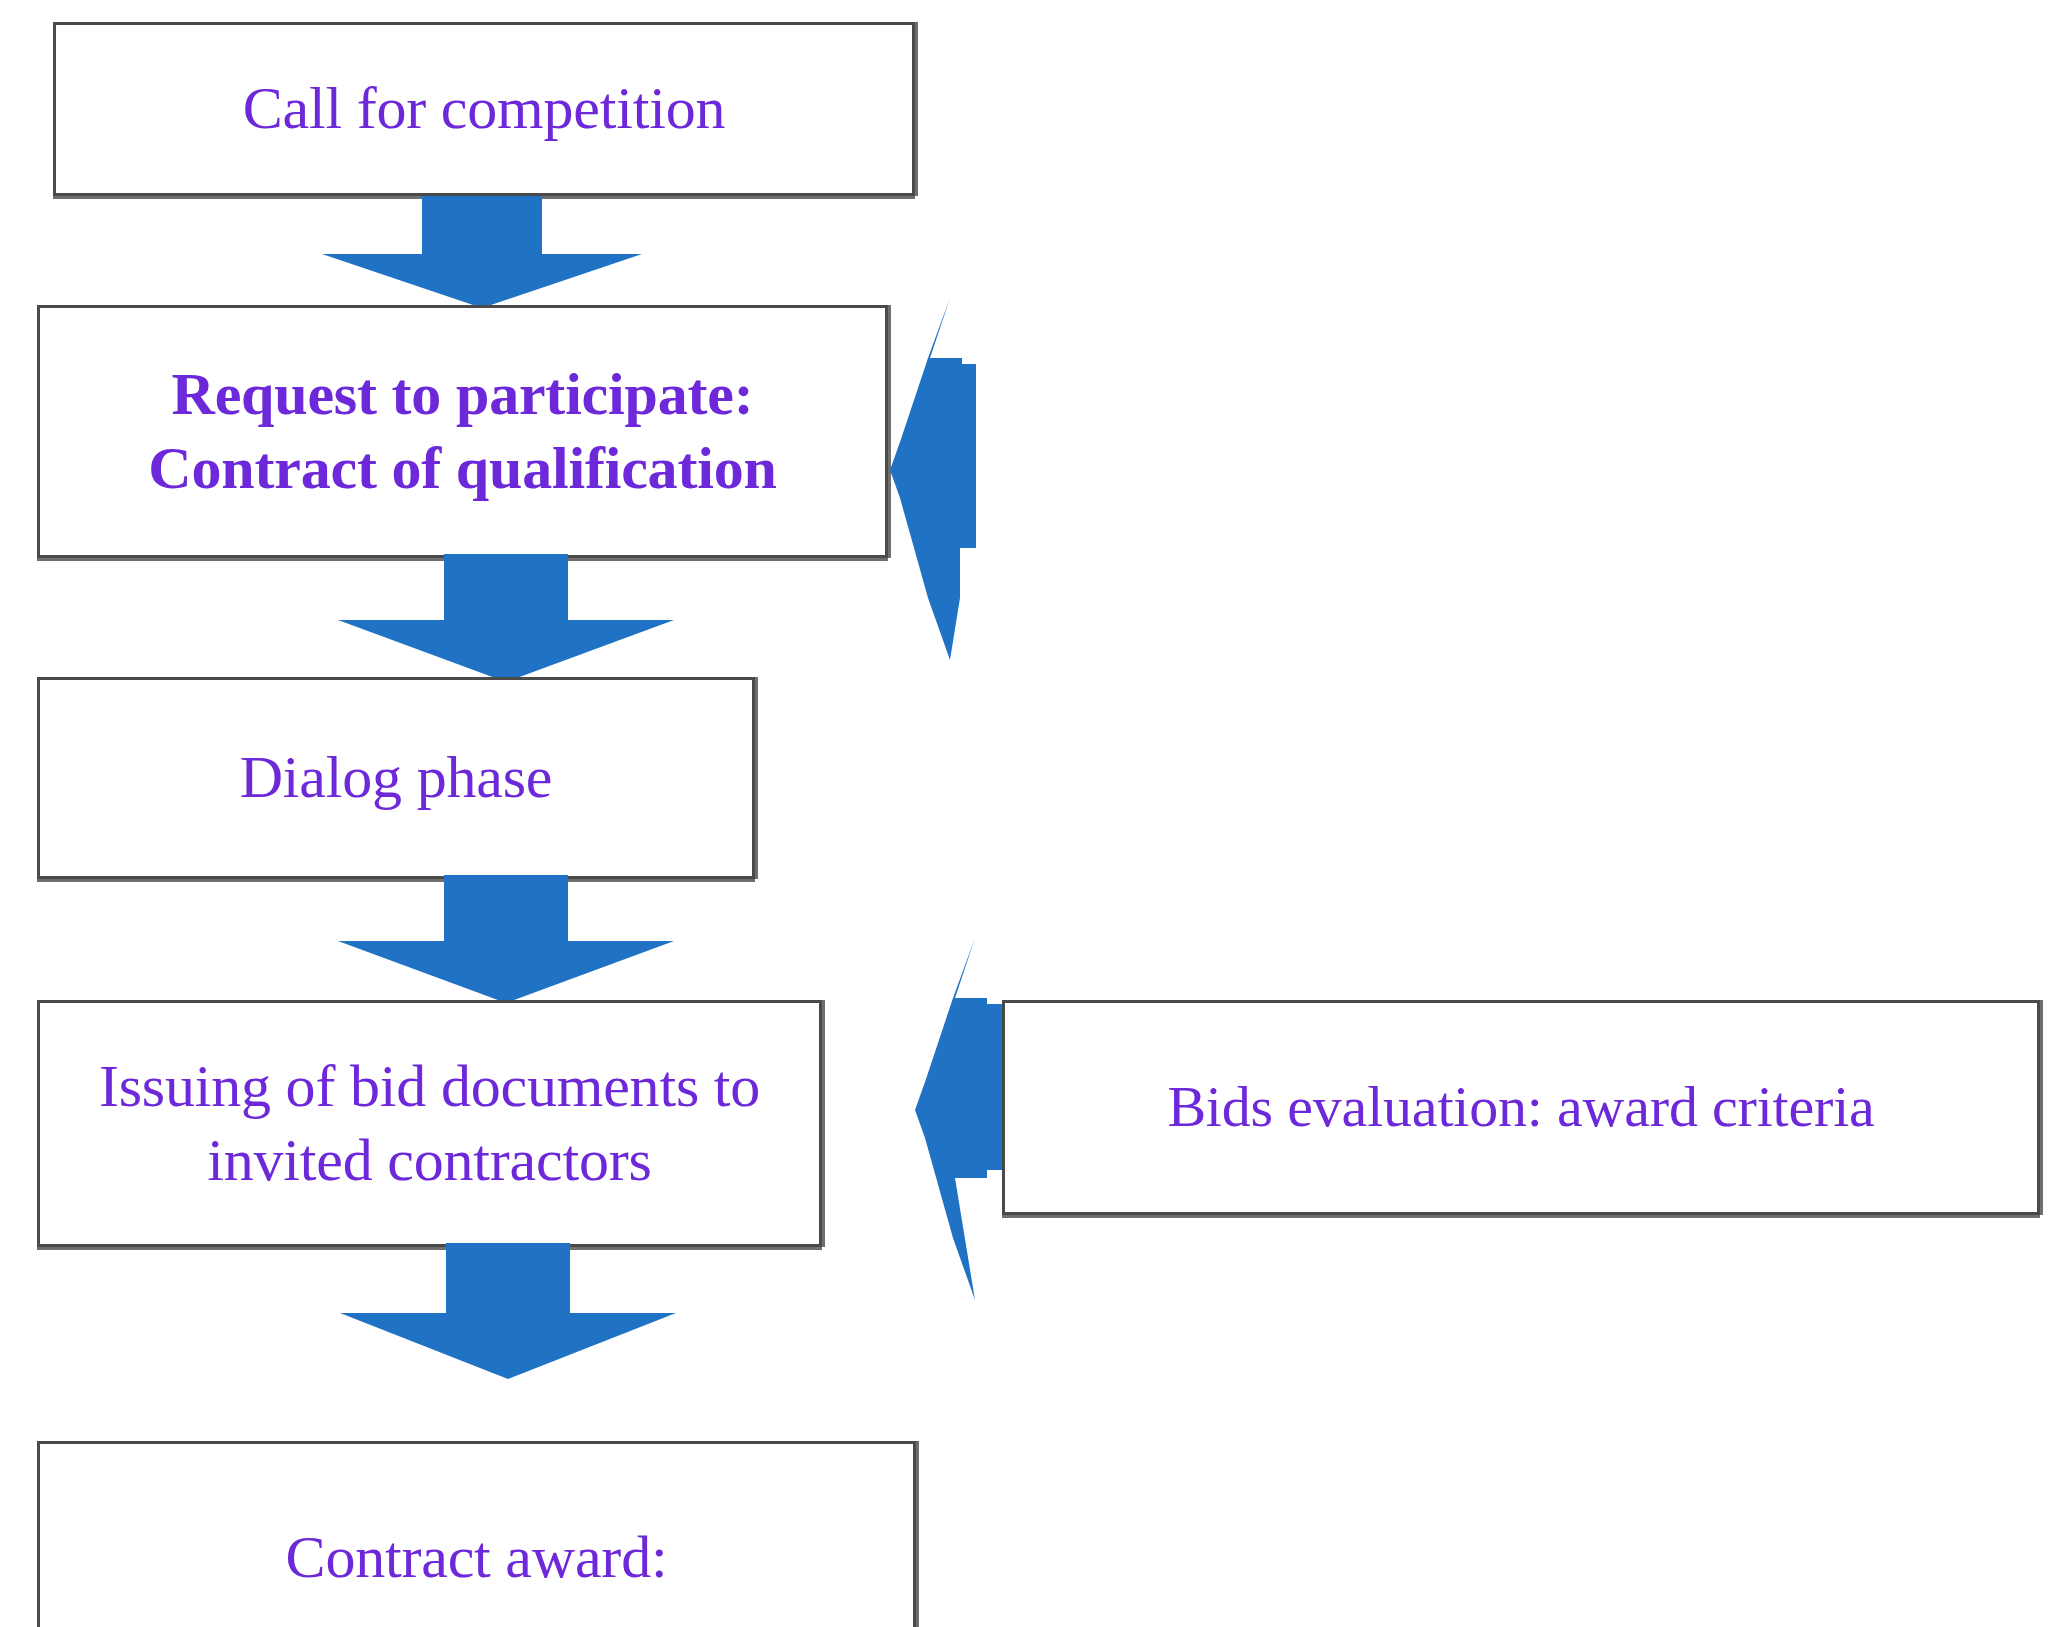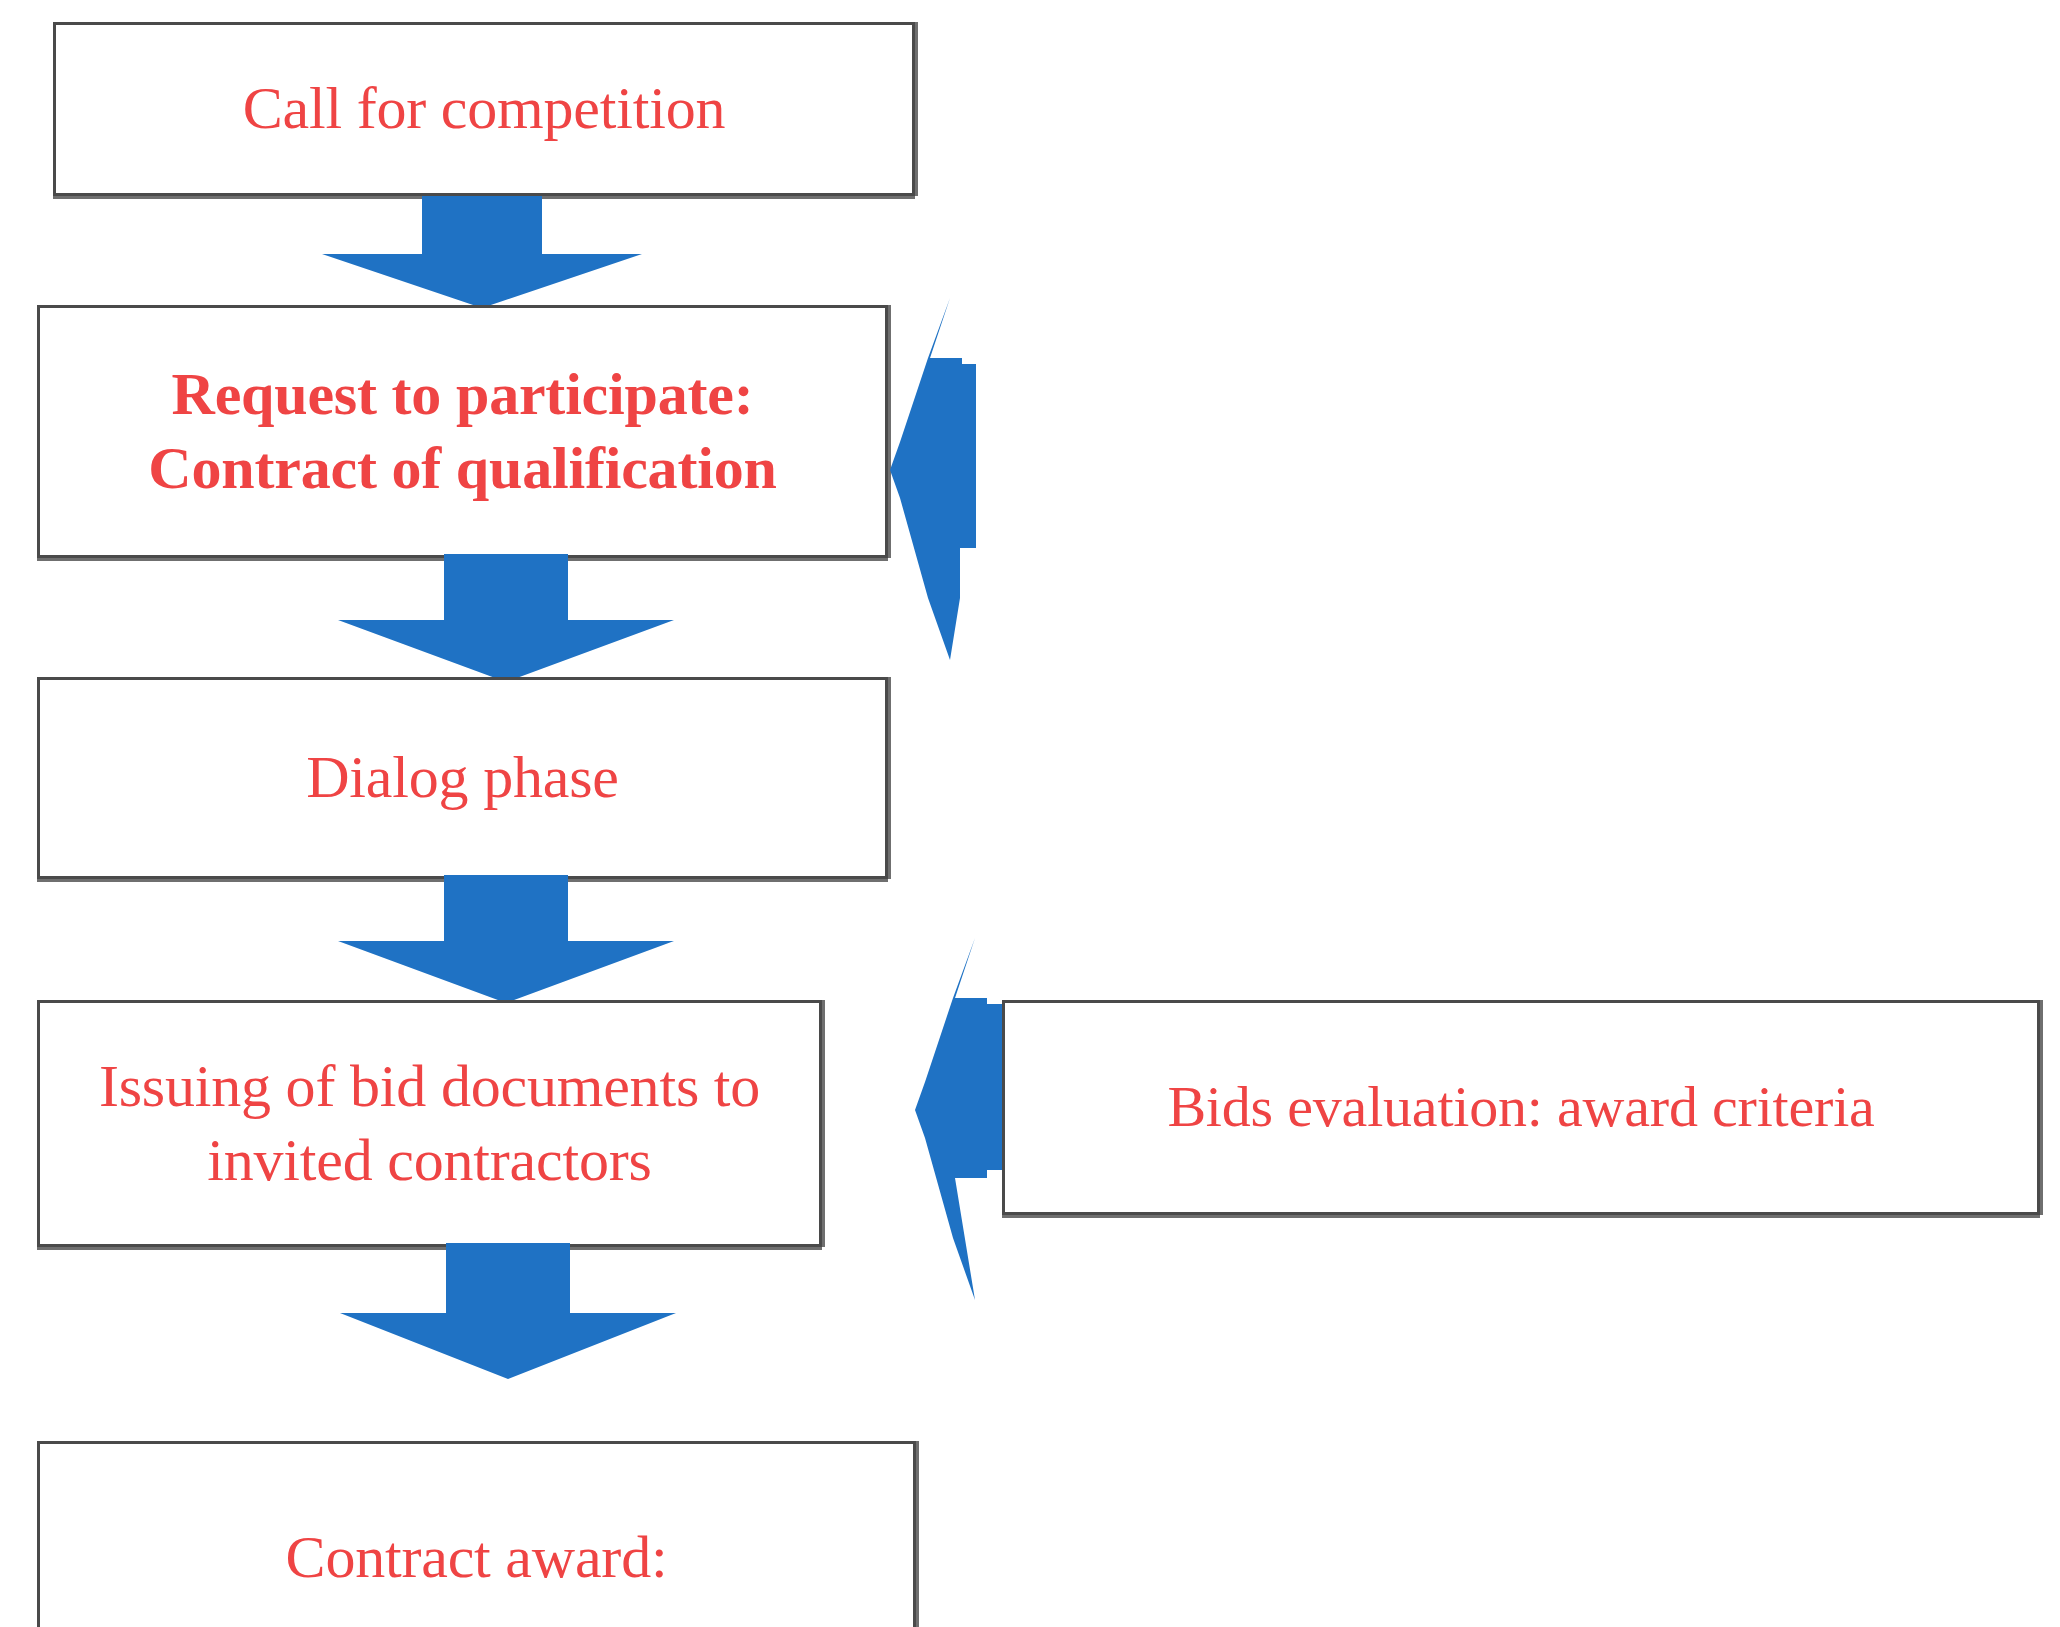--- a/index.html
+++ b/index.html
@@ -21,38 +21,38 @@
   
   .node {
     position: absolute;
     box-sizing: border-box;
     background: #ffffff;
     border: 3px solid #4a4a4a;
     display: flex;
     align-items: center;
     justify-content: center;
     text-align: center;
-    color: #ef4444;
+    color: #6d28d9;
     line-height: 1.22;
     font-weight: 400;
     letter-spacing: -0.2px;
     
     box-shadow: 0 3px 0 0 #6f6f6f, 3px 0 0 0 #6f6f6f;
   }
   .node .txt {
     display: block;
     width: 100%;
     padding: 0 8px;
   }
   .node .ln { display: block; }
 
   
   #node-call        { left: 53px;   top: 22px;   width: 862px;  height: 174px;  font-size: 60px; }
   #node-request     { left: 37px;   top: 305px;  width: 851px;  height: 253px;  font-size: 60px; font-weight: bold; }
-  #node-dialog      { left: 37px;   top: 677px;  width: 851px;  height: 202px;  font-size: 60px; }
+  #node-dialog      { left: 37px;   top: 677px;  width: 718px;  height: 202px;  font-size: 60px; }
   #node-issuing     { left: 37px;   top: 1000px; width: 785px;  height: 247px;  font-size: 60px; }
   #node-contract    { left: 37px;   top: 1441px; width: 879px;  height: 234px;  font-size: 60px; }
   #node-bidseval    { left: 1002px; top: 1000px; width: 1038px; height: 215px;  font-size: 58px; }
 
   
   .arrow {
     position: absolute;
     display: block;
   }
   .arrow svg { display: block; overflow: visible; }

